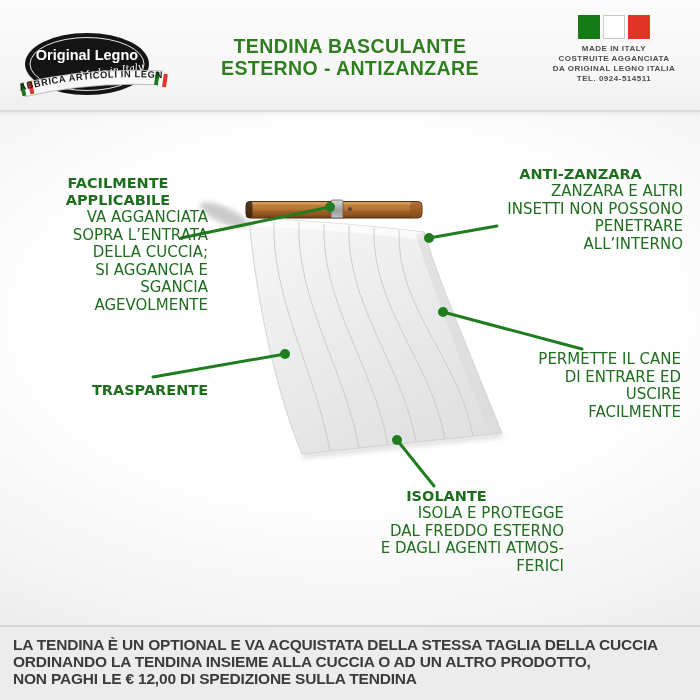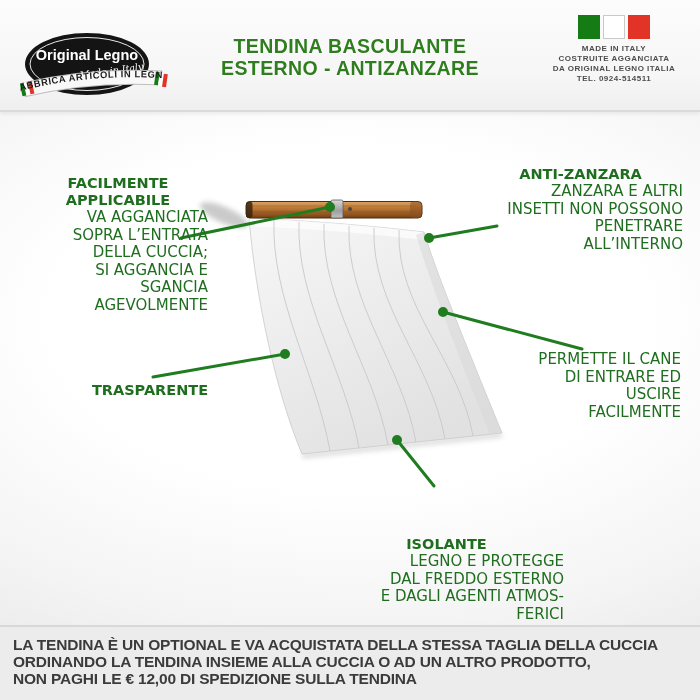--- a/index.html
+++ b/index.html
@@ -29,21 +29,21 @@
   .co-line{stroke:var(--green_line);stroke-width:3;stroke-linecap:round;fill:none;}
   .co-dot{fill:var(--green_line);}
 
   .callout{position:absolute;z-index:2;text-align:center;color:var(--green_text);}
   .co-head{font-weight:bold;font-size:14.5px;line-height:17px;white-space:pre-line;}
   .co-body{font-size:15px;line-height:17.5px;white-space:pre-line;text-align:right;}
   .callout-facilmente{left:28px;top:175px;width:180px;}
   .callout-antizanzara{left:478px;top:166px;width:205px;}
   .callout-trasparente{left:50px;top:382px;width:200px;}
   .callout-basculante{left:476px;top:351px;width:205px;}
-  .callout-isolante{left:329px;top:488px;width:235px;margin-top:48px;}
+  .callout-isolante{left:329px;top:488px;width:235px;}
 
   
   .footer{position:absolute;left:0;right:0;bottom:0;height:73px;z-index:3;
     background:#ececec;border-top:2px solid #d8d8d8;}
   .footer-text{padding:9px 0 0 13px;font-family:"Liberation Sans",sans-serif;font-weight:bold;
     font-size:15.5px;line-height:17px;letter-spacing:-.2px;color:var(--footer_text_color);
     white-space:pre-line;}
 </style>
 </head>
 <body>
@@ -138,21 +138,21 @@
     <div class="co-head">TRASPARENTE</div>
   </div>
   <div class="callout callout-basculante">
     <div class="co-body">PERMETTE IL CANE
 DI ENTRARE ED
 USCIRE
 FACILMENTE</div>
   </div>
   <div class="callout callout-isolante">
     <div class="co-head">ISOLANTE</div>
-    <div class="co-body">LEGNO E PROTEGGE
+    <div class="co-body">ISOLA E PROTEGGE
 DAL FREDDO ESTERNO
 E DAGLI AGENTI ATMOS-
 FERICI</div>
   </div>
 
   <div class="header">
     <svg class="logo-svg" width="148" height="80" viewBox="0 0 148 80">
       <ellipse cx="67" cy="38" rx="62" ry="31" fill="#141414"></ellipse>
       <ellipse cx="67" cy="38" rx="57" ry="26.5" fill="none" stroke="#ffffff" stroke-width="1" opacity="0.9"></ellipse>
       <text x="67" y="34" text-anchor="middle" font-family="Liberation Sans, sans-serif" font-size="14.5" font-weight="bold" fill="#ffffff">Original Legno</text>

